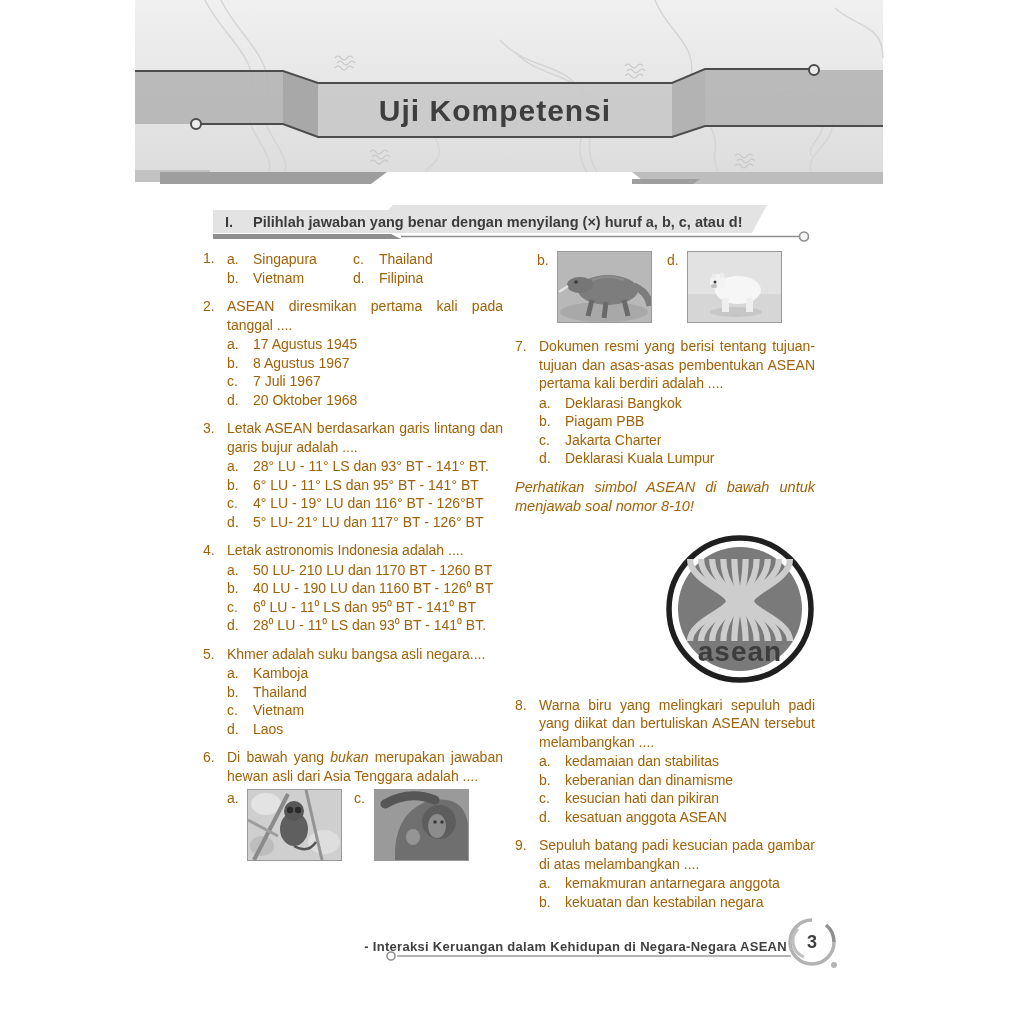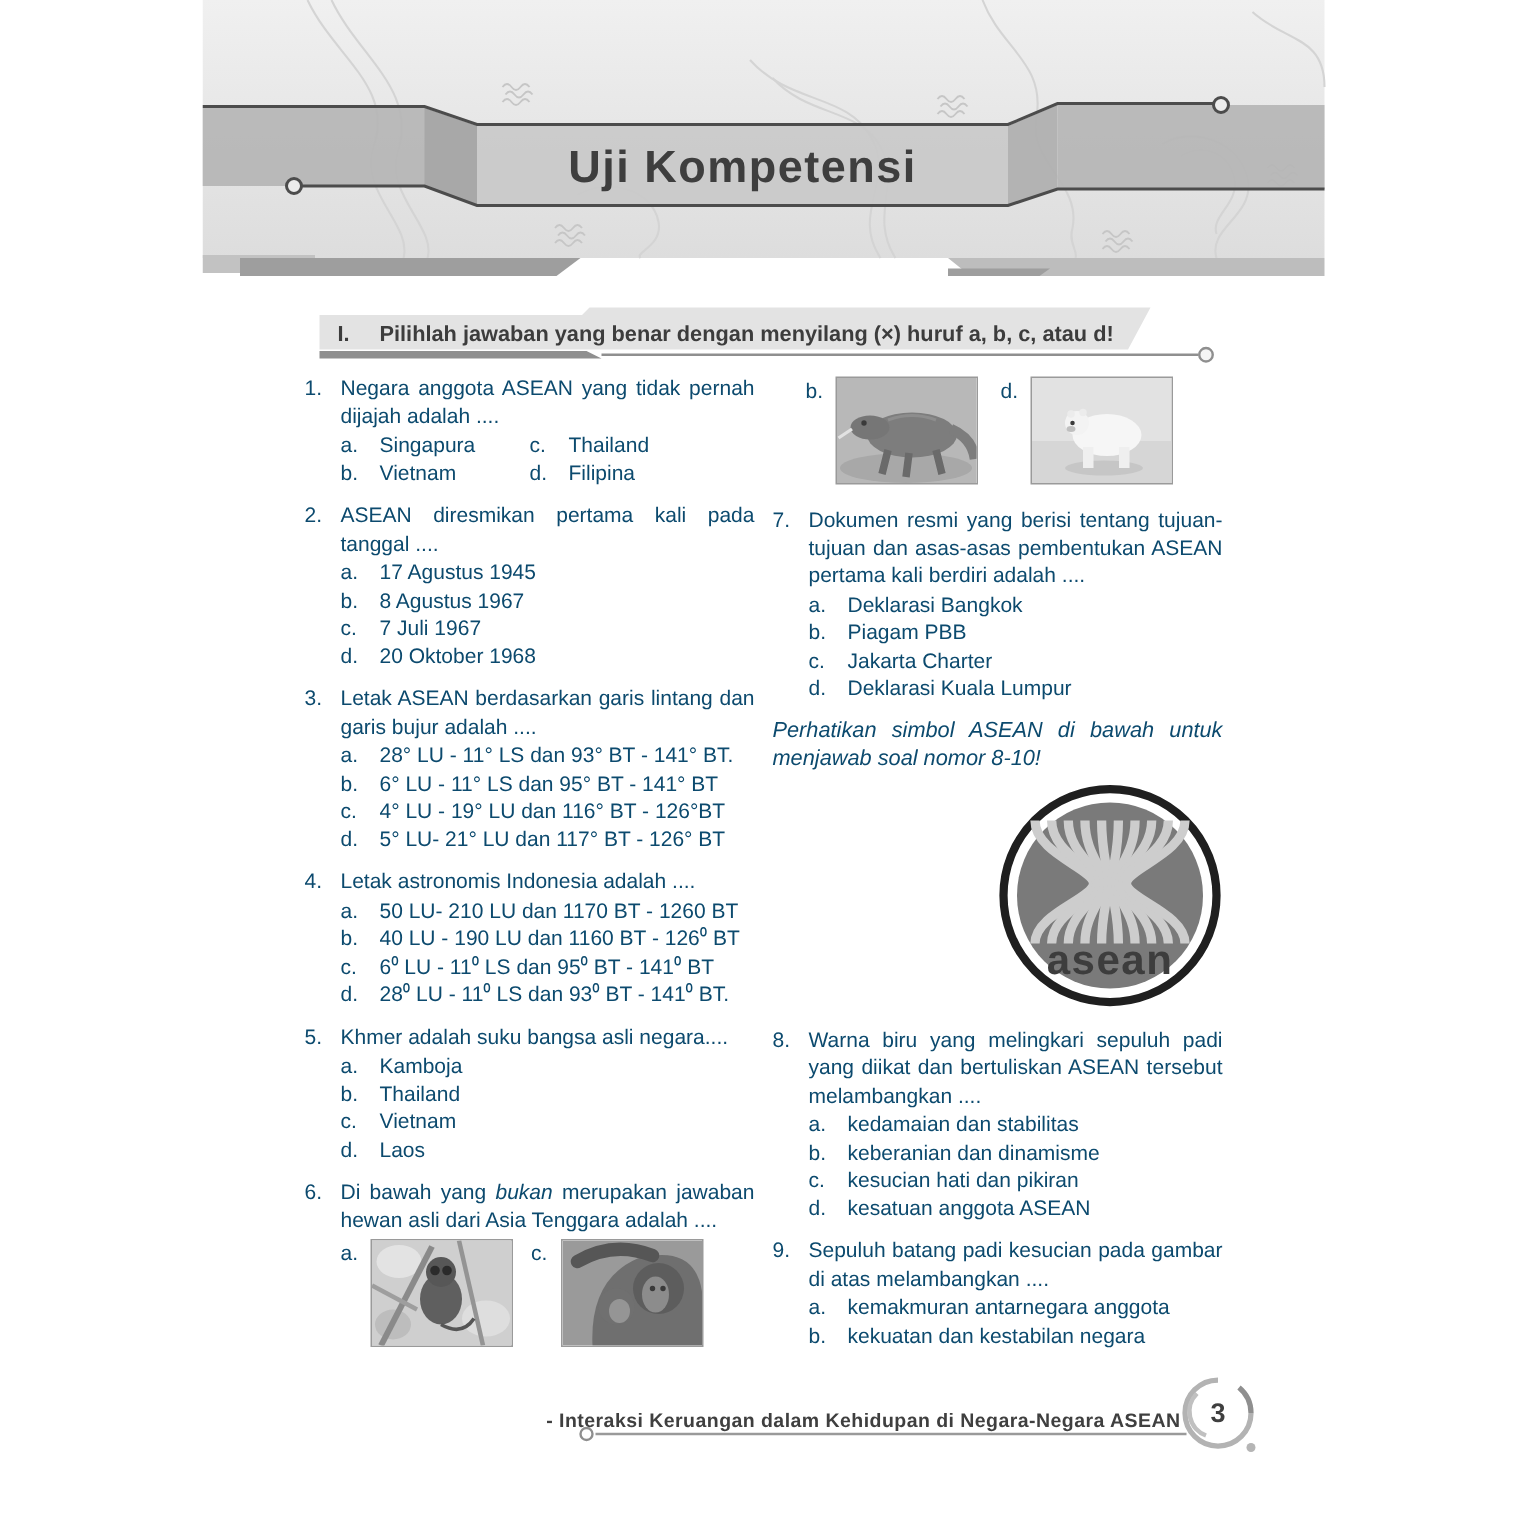--- a/index.html
+++ b/index.html
@@ -1,36 +1,36 @@
 <!DOCTYPE html>
 <html><head>
 <meta charset="utf-8">
 <style>
   html,body{margin:0;padding:0;background:#ffffff;}
   .page{position:relative;width:1024px;height:1024px;background:#ffffff;overflow:hidden;
-        font-family:"Liberation Sans",sans-serif;color:#0c4a6e;}
+        font-family:"Liberation Sans",sans-serif;color:#a16207;}
   
   .hdr{position:absolute;left:135px;top:0;width:755px;height:190px;}
   
   .instr{position:absolute;left:205px;top:198px;width:615px;height:48px;}
   
   .col{position:absolute;width:300px;font-size:14px;line-height:18.5px;}
   #left-col{left:203px;top:249px;}
   #right-col{left:515px;top:251px;}
   .question{display:flex;margin-bottom:10px;}
   .q-no{width:24px;flex:none;}
   .q-body{flex:1;min-width:0;}
   .q-text{text-align:justify;}
   .options{margin-top:1px;}
   .opt{display:flex;}
   .opt-label{width:26px;flex:none;}
   .opt-text{white-space:nowrap;}
   .options.grid{display:grid;grid-template-columns:126px 1fr;}
   .it{font-style:italic;}
-  .note{font-style:italic;text-align:justify;font-size:14.5px;line-height:19px;margin:0 0 6px 0;}
+  .note{font-style:italic;text-align:justify;font-size:14.5px;line-height:19px;margin:0 0 18px 0;}
   .photo-row{display:flex;gap:12px;margin-top:4px;}
   .photo-row.standalone{padding-left:22px;gap:15px;margin:0 0 14px 0;}
   .photo-item{display:flex;align-items:flex-start;}
   .photo-item .opt-label{width:20px;}
   .photo-frame{border:1px solid #9a9a9a;display:block;}
   .logo-wrap{display:flex;justify-content:flex-end;margin:4px 0 12px 0;}
   
   .ftr{position:absolute;left:360px;top:915px;width:500px;height:80px;}
 </style>
 </head>
@@ -100,21 +100,20 @@
       <circle cx="599" cy="38.5" r="4.5" fill="#f5f5f5" stroke="#8f8f8f" stroke-width="1.6"></circle>
       <text x="20" y="29" font-family="Liberation Sans, sans-serif" font-size="14.5" font-weight="bold" fill="#3c3c3c">I.</text>
       <text x="48" y="29" font-family="Liberation Sans, sans-serif" font-size="14.5" font-weight="bold" fill="#3c3c3c">Pilihlah jawaban yang benar dengan menyilang (×) huruf a, b, c, atau d!</text>
     </svg>
   </div>
 
   <div id="left-col" class="col">
       <div class="question">
         <span class="q-no">1.</span>
         <div class="q-body">
-          <div class="q-text">Negara anggota ASEAN yang tidak pernah dijajah adalah ....</div>
           <div class="options grid">
             <div class="opt">
               <span class="opt-label">a.</span>
               <span class="opt-text">Singapura</span>
             </div>
             <div class="opt">
               <span class="opt-label">c.</span>
               <span class="opt-text">Thailand</span>
             </div>
             <div class="opt">

